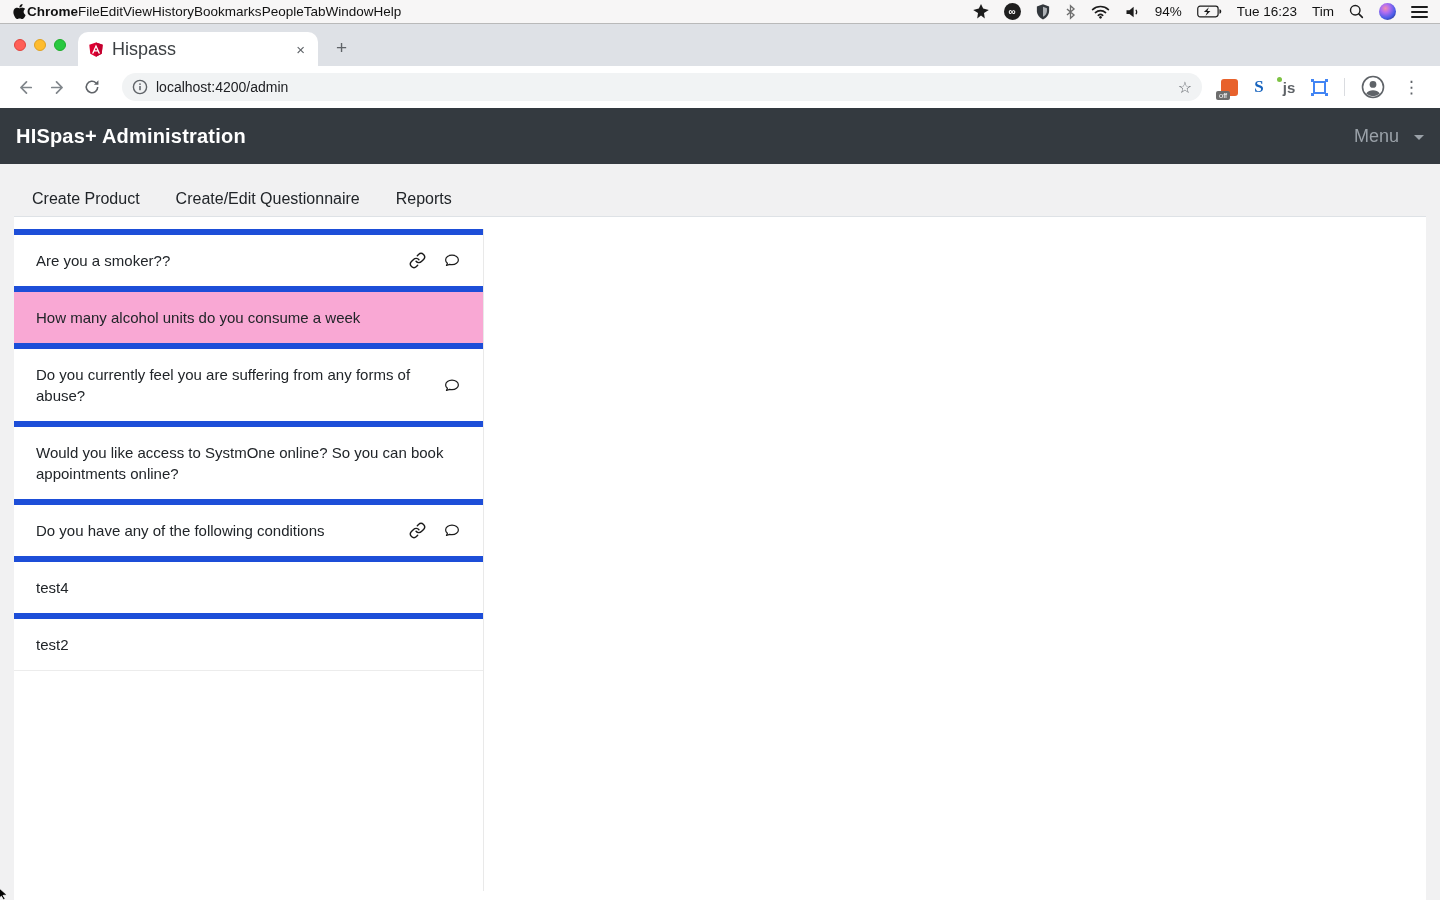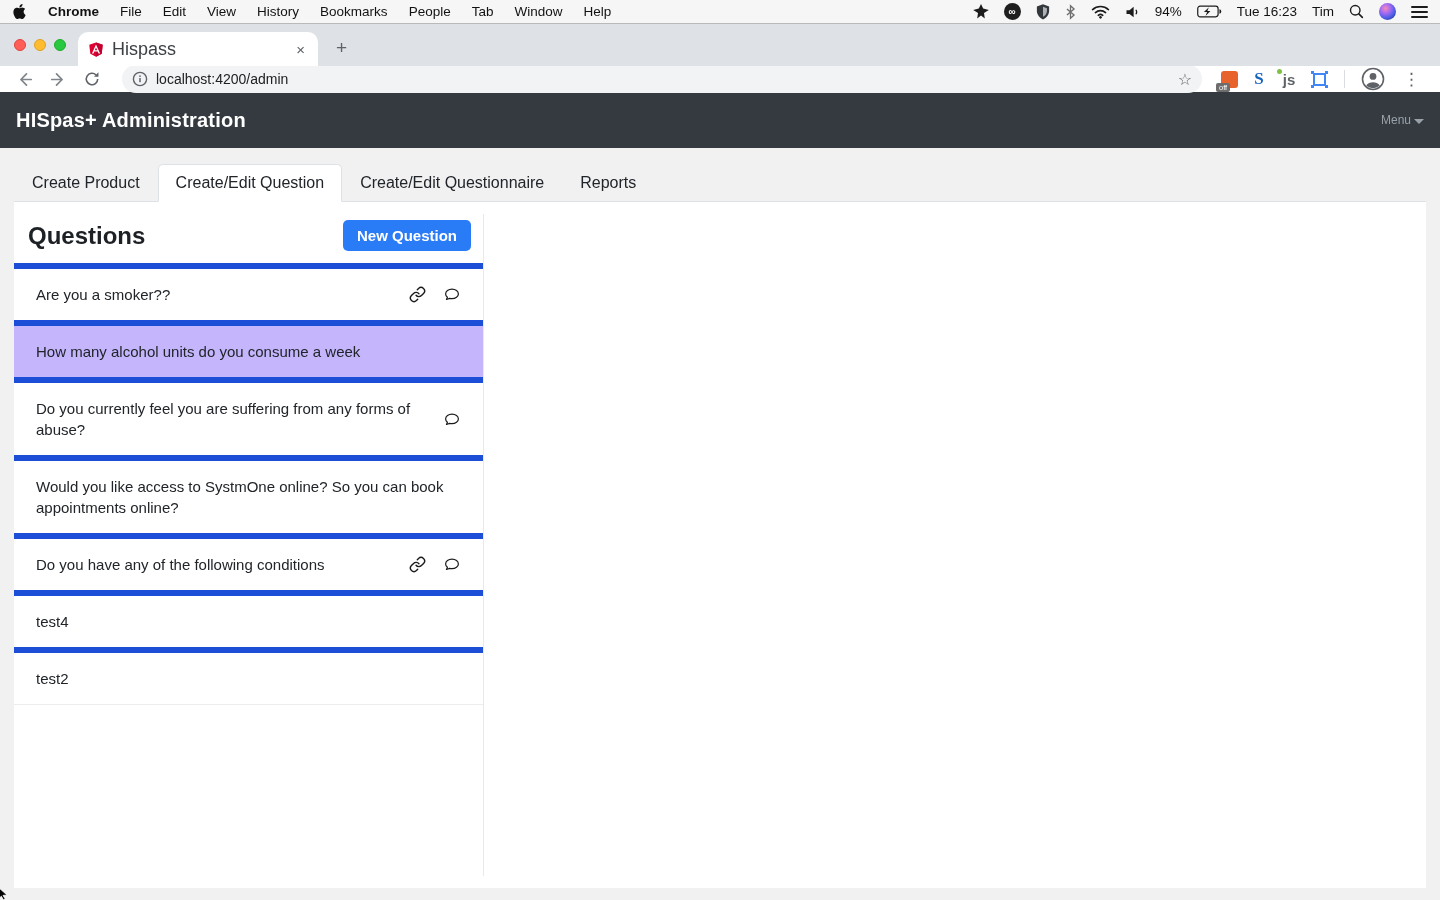--- a/index.html
+++ b/index.html
@@ -10,21 +10,21 @@
     position:relative;
     overflow:hidden;
     -webkit-font-smoothing: antialiased;
   }
 
   
   .menubar {
     height:24px; background:#f7f6f6; border-bottom:1px solid #b9b9b9;
     display:flex; align-items:center; padding:0 12px; font-size:13.5px; color:#121212;
   }
-  .menubar-left { display:flex; align-items:center; gap:21px; }
+  .menubar-left { display:flex; align-items:center; }
   .menubar-left .apple svg { display:block; }
   .menubar-item { cursor:default; }
   .menubar-item.app-name { font-weight:700; }
   .menubar-right { margin-left:auto; display:flex; align-items:center; gap:15px; }
   .status-icon { display:flex; align-items:center; }
   .siri-orb {
     width:17px; height:17px; border-radius:50%;
     background: radial-gradient(circle at 38% 32%, #f48fb1 0%, #b06df0 28%, #4a5de8 62%, #141a52 100%);
   }
   .nc-icon { display:flex; flex-direction:column; gap:3px; }
@@ -44,21 +44,21 @@
   }
   .browser-tab .favicon { margin-right:8px; display:flex; }
   .browser-tab .tab-title { font-size:18px; color:#3c4043; flex:1; }
   .tab-close { font-size:15px; color:#5f6368; cursor:pointer; padding:0 3px; }
   .new-tab-btn {
     position:absolute; left:330px; top:12px; font-size:19px; line-height:19px;
     color:#5f6368; cursor:pointer; padding:2px 6px;
   }
 
   
-  .toolbar { height:26px; background:#fff; display:flex; align-items:center; padding:0 10px; gap:6px; }
+  .toolbar { height:42px; background:#fff; display:flex; align-items:center; padding:0 10px; gap:6px; }
   .nav-btn { width:28px; height:28px; display:flex; align-items:center; justify-content:center; border-radius:50%; cursor:pointer; }
   .omnibox {
     flex:1; height:28px; margin:0 8px 0 10px; background:#f1f3f4; border-radius:14px;
     display:flex; align-items:center; padding:0 10px 0 10px; max-width:1104px;
   }
   .omnibox .url-text { font-size:14px; color:#202124; margin-left:8px; flex:1; }
   .star { font-size:16px; color:#5f6368; cursor:pointer; }
   .ext-area { display:flex; align-items:center; gap:12px; padding:0 4px; }
   .ext { position:relative; width:18px; height:18px; display:flex; align-items:center; justify-content:center; cursor:pointer; }
   .ext-orange { background:#e8622c; border-radius:3px; width:17px; height:17px; }
@@ -74,21 +74,21 @@
   .ext-frame i:nth-child(1){ left:-4px; top:-4px; } .ext-frame i:nth-child(2){ right:-4px; top:-4px; }
   .ext-frame i:nth-child(3){ left:-4px; bottom:-4px; } .ext-frame i:nth-child(4){ right:-4px; bottom:-4px; }
   .toolbar-sep { width:1px; height:18px; background:#dadce0; margin:0 4px; }
   .kebab { font-size:17px; color:#5f6368; padding:0 6px; cursor:pointer; letter-spacing:0; }
 
   
   .app-navbar {
     height:56px; background:#343a40; display:flex; align-items:center; padding:0 16px;
   }
   .app-navbar .brand { color:#ffffff; font-size:20px; font-weight:700; letter-spacing:0.2px; }
-  .app-navbar .menu-dd { margin-left:auto; display:flex; align-items:center; gap:3px; color:#9aa1a8; font-size:12px; cursor:pointer; }
+  .app-navbar .menu-dd { margin-left:auto; display:flex; align-items:center; gap:15px; color:#9aa1a8; font-size:18px; cursor:pointer; }
   .caret { width:0; height:0; border-left:5px solid transparent; border-right:5px solid transparent; border-top:5px solid #9aa1a8; margin-top:2px; }
 
   
   .page { padding:16px 14px 0 14px; }
   .nav-tabs { display:flex; border-bottom:1px solid #dee2e6; }
   .nav-tab {
     padding:9px 17px; font-size:16px; color:#212529; cursor:pointer;
     border:1px solid transparent; border-bottom:none; margin-bottom:-1px; white-space:nowrap;
   }
   .nav-tab.active {
@@ -106,21 +106,21 @@
     font-family:"Liberation Sans", sans-serif;
   }
 
   .q-list { display:flex; flex-direction:column; }
   .q-item {
     display:flex; align-items:center; gap:12px;
     padding:15px 22px; border-top:6px solid #1d4ed8;
     font-size:15px; line-height:21px; color:#212529; cursor:pointer;
   }
   .q-item:last-child { border-bottom:1px solid #ececec; }
-  .q-item.selected { background:#c4b5fd; }
+  .q-item.selected { background:#f9a8d4; }
   .q-text { flex:1; }
   .q-icons { display:flex; align-items:center; gap:17px; margin-left:auto; }
   .q-icons svg { display:block; cursor:pointer; }
 
   .mouse-cursor { position:absolute; left:-3px; bottom:-4px; }
 </style>
 </head>
 <body>
 
 <div class="menubar">
@@ -282,31 +282,26 @@
   <span class="brand">HISpas+ Administration</span>
   <span class="menu-dd">
     <span>Menu</span>
     <span class="caret"></span>
   </span>
 </div>
 
 <div class="page">
   <div class="nav-tabs">
     <span class="nav-tab">Create Product</span>
-    <span class="nav-tab active">Create/Edit Question</span>
     <span class="nav-tab">Create/Edit Questionnaire</span>
     <span class="nav-tab">Reports</span>
   </div>
 
   <div class="content-card">
     <div class="left-pane">
-      <div class="panel-header">
-        <span class="panel-title">Questions</span>
-        <button class="btn-primary">New Question</button>
-      </div>
 
       <div class="q-list">
 
         <div class="q-item">
           <span class="q-text">Are you a smoker??</span>
           <span class="q-icons">
             <span>
               <svg width="17" height="17" viewBox="0 0 24 24">
                   <g fill="none" stroke="#1b1b1b" stroke-width="2" stroke-linecap="round" stroke-linejoin="round">
                     <path d="M10 13a5 5 0 0 0 7.54.54l3-3a5 5 0 0 0-7.07-7.07l-1.72 1.71"></path>

